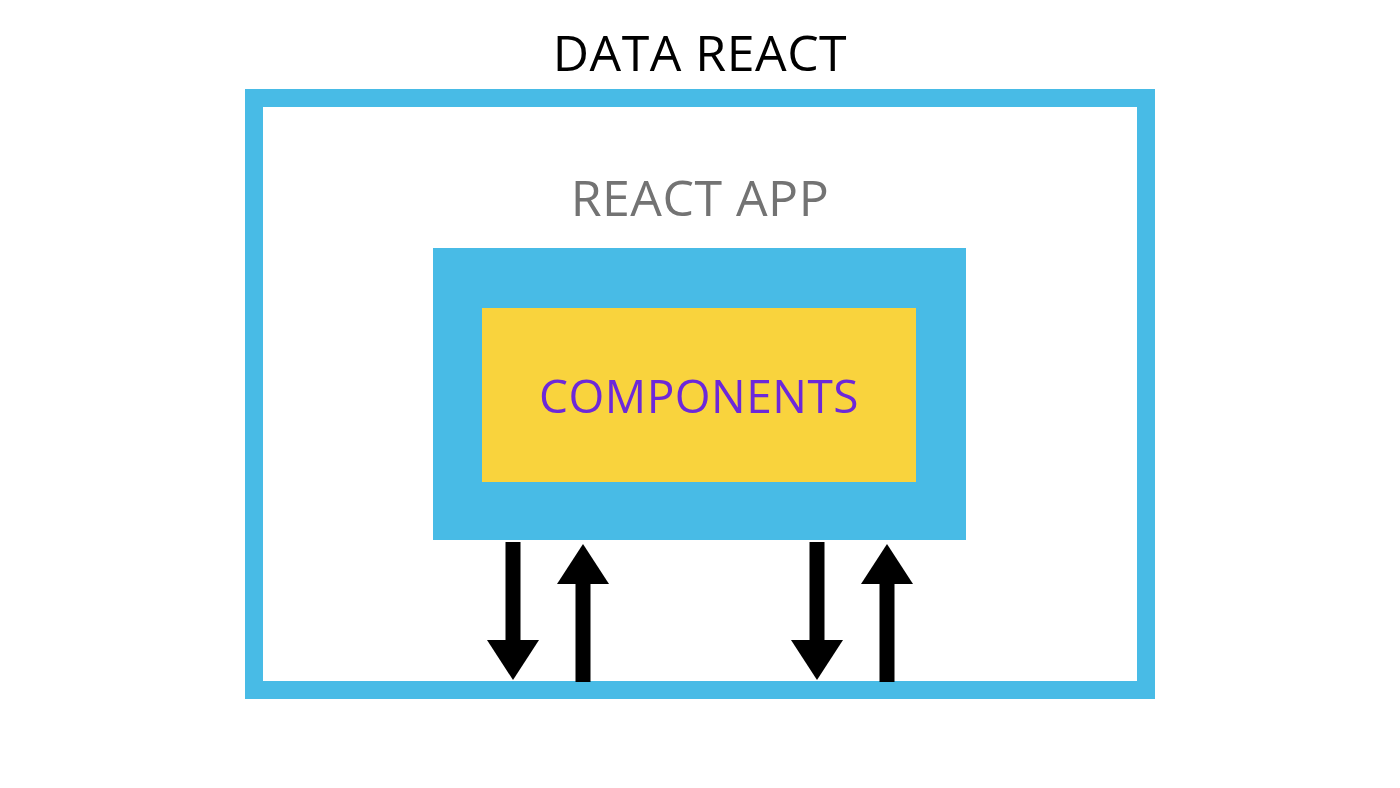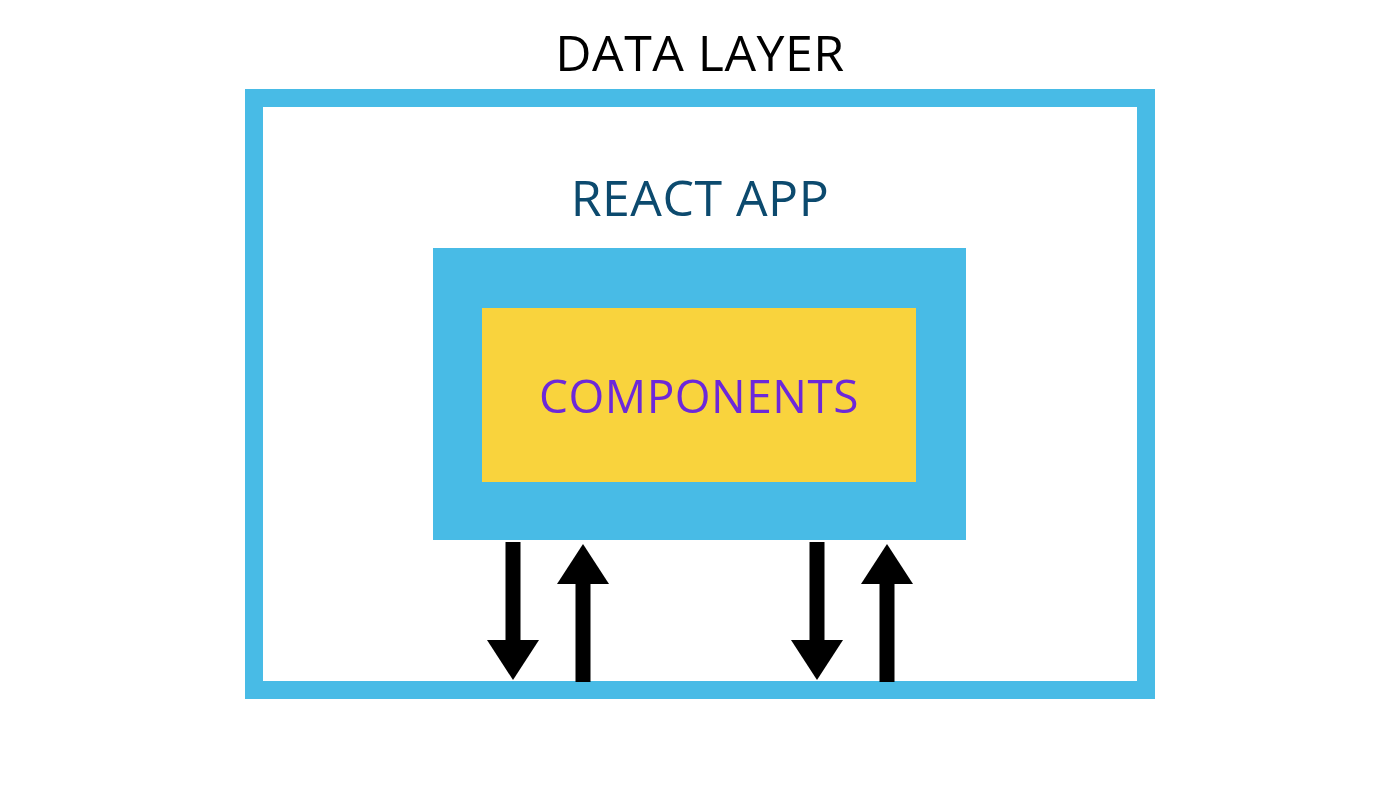--- a/index.html
+++ b/index.html
@@ -42,21 +42,21 @@
       background: #ffffff;
     }
     .title-middle {
       position: absolute;
       top: 56px;
       left: 0;
       width: 100%;
       text-align: center;
       font-size: 50px;
       font-weight: 400;
-      color: #0c4a6e;
+      color: #737373;
       letter-spacing: 0.5px;
     }
     .middle-box {
       position: absolute;
       left: 170px;
       top: 141px;
       width: 533px;
       height: 292px;
       background: #48bbe6;
     }
@@ -85,21 +85,21 @@
       top: 435px;
     }
     .arrow-pair.right {
       left: 516px;
       top: 435px;
     }
   </style>
 </head>
 <body>
 
-<div class="title-outer">DATA LAYER</div>
+<div class="title-outer">DATA REACT</div>
 
 <div class="outer-box">
   <div class="outer-inner">
 
     <div class="title-middle">REACT APP</div>
 
     <div class="middle-box">
       <div class="inner-box">
         <div class="title-inner">COMPONENTS</div>
       </div>

